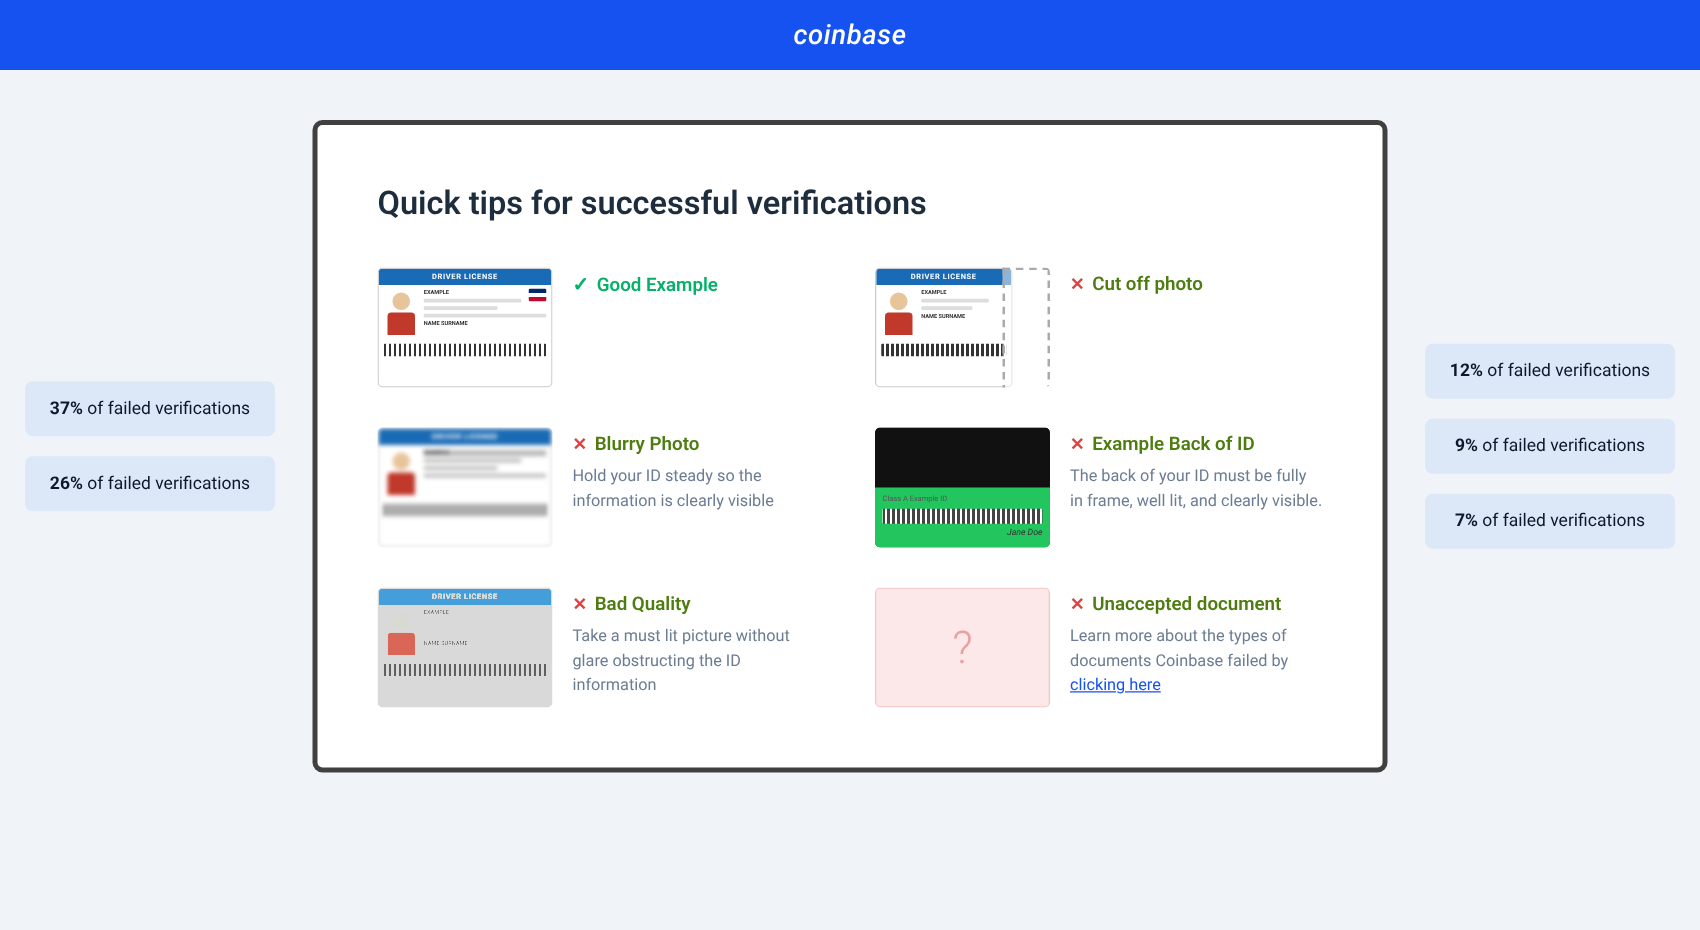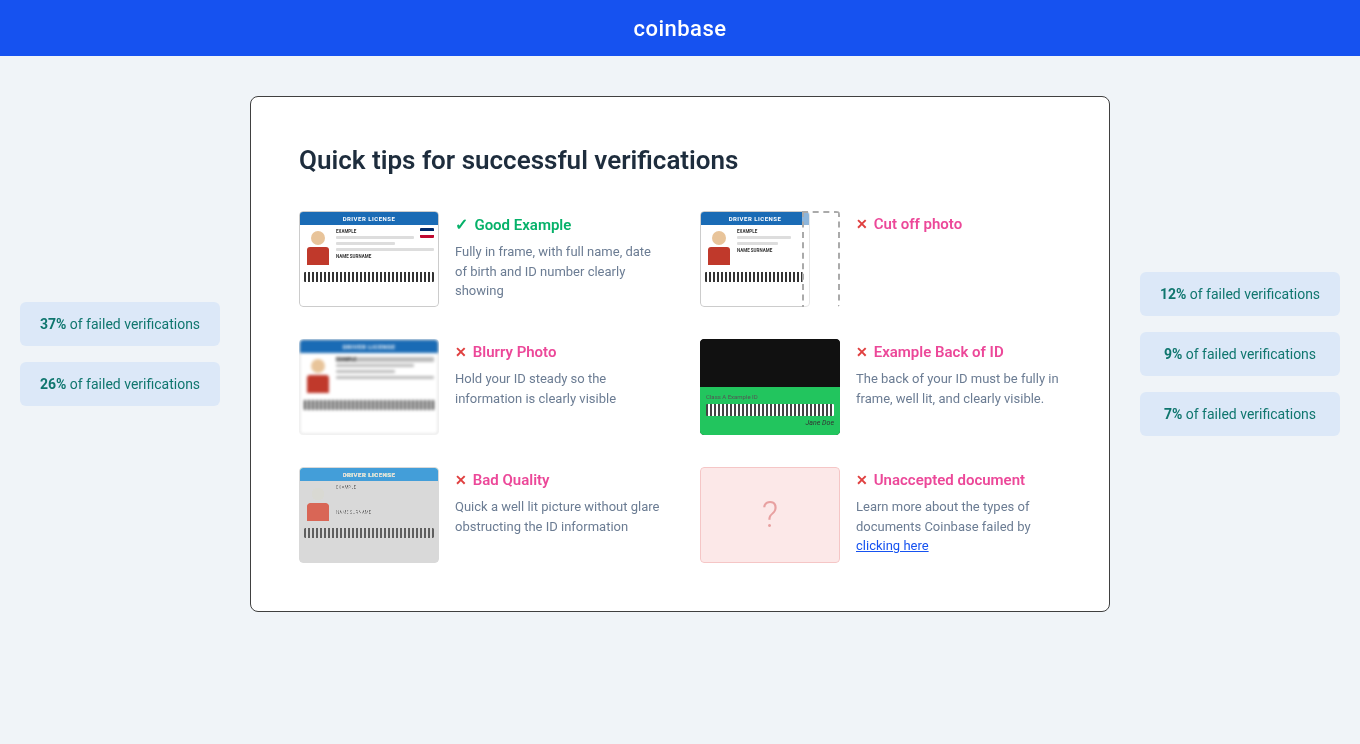--- a/index.html
+++ b/index.html
@@ -16,20 +16,21 @@
       height: 56px;
       display: flex;
       align-items: center;
       justify-content: center;
     }
     .header-logo {
       color: white;
       font-size: 22px;
       font-weight: 500;
       letter-spacing: 0.5px;
+      font-style: italic;
     }
 
     
     .page-wrapper {
       display: flex;
       align-items: center;
       justify-content: center;
       padding: 40px 20px;
       position: relative;
     }
@@ -51,34 +52,34 @@
       position: absolute;
       right: 20px;
       top: 50%;
       transform: translateY(-50%);
     }
     .stat-badge {
       background: #dce8f8;
       border-radius: 6px;
       padding: 14px 18px;
       font-size: 14px;
-      color: #0f766e;
+      color: #0f172a;
       white-space: nowrap;
       min-width: 200px;
       text-align: center;
     }
     .stat-badge strong {
       font-weight: 700;
     }
 
     
     .main-card {
       background: white;
       border-radius: 8px;
-      border: 1px solid #404040;
+      border: 4px solid #404040;
       padding: 48px 48px 48px 48px;
       width: 860px;
       min-height: 490px;
     }
 
     .card-title {
       font-size: 26px;
       font-weight: 600;
       color: #1e2d3d;
       margin-bottom: 36px;
@@ -303,21 +304,21 @@
     .tip-icon-bad {
       color: #e04040;
       font-size: 14px;
       font-weight: bold;
     }
     .tip-title {
       font-size: 15px;
       font-weight: 600;
     }
     .tip-title.good { color: #05b169; }
-    .tip-title.bad { color: #ec4899; }
+    .tip-title.bad { color: #4d7c0f; }
     .tip-description {
       font-size: 13px;
       color: #6b7c93;
       line-height: 1.5;
     }
     .tip-link {
       color: #1652f0;
       text-align: center;
     }
   </style>
@@ -365,21 +366,20 @@
               <div class="dl-flag"></div>
             </div>
             <div class="dl-barcode"></div>
           </div>
         </div>
         <div class="tip-content">
           <div class="tip-label">
             <span class="tip-icon-good">✓</span>
             <span class="tip-title good">Good Example</span>
           </div>
-          <p class="tip-description">Fully in frame, with full name, date of birth and ID number clearly showing</p>
         </div>
       </div>
 
       <div class="tip-item">
         <div class="tip-image-container">
           <div class="dl-card-cutoff">
             <div class="dl-card">
               <div class="dl-header">DRIVER LICENSE</div>
               <div class="dl-body">
                 <div class="dl-person-wrap">
@@ -471,21 +471,21 @@
               </div>
             </div>
             <div class="dl-barcode"></div>
           </div>
         </div>
         <div class="tip-content">
           <div class="tip-label">
             <span class="tip-icon-bad">✕</span>
             <span class="tip-title bad">Bad Quality</span>
           </div>
-          <p class="tip-description">Quick a well lit picture without glare obstructing the ID information</p>
+          <p class="tip-description">Take a must lit picture without glare obstructing the ID information</p>
         </div>
       </div>
 
       <div class="tip-item">
         <div class="tip-image-container">
           <div class="unaccepted-card">
             <span class="unaccepted-question">?</span>
           </div>
         </div>
         <div class="tip-content">

